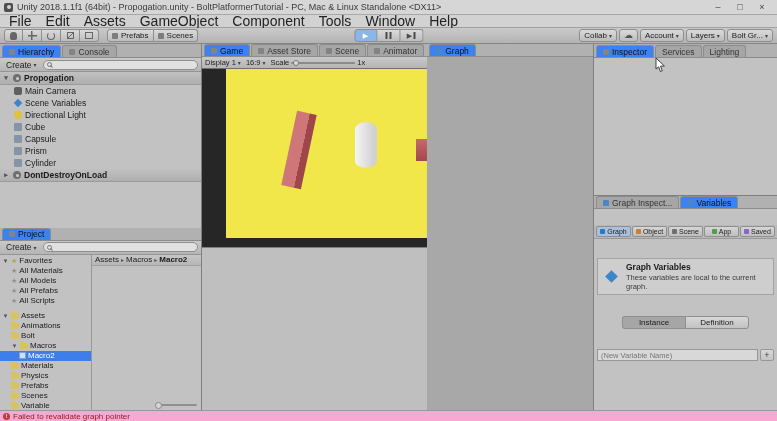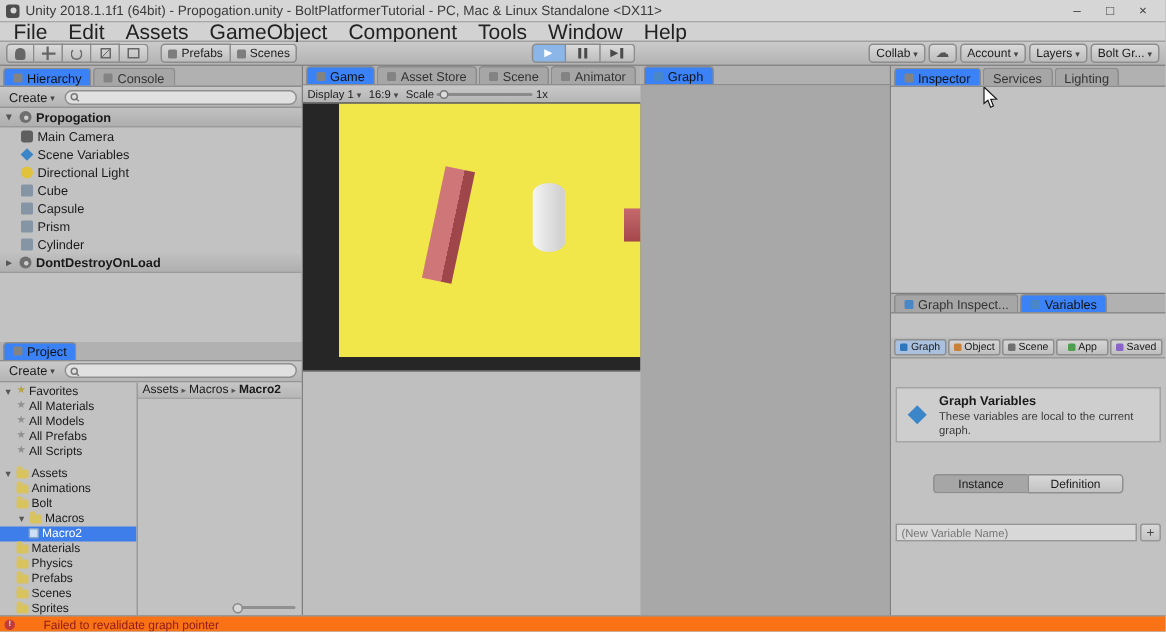--- a/index.html
+++ b/index.html
@@ -143,21 +143,21 @@
   .mode-tabs{display:flex;margin:2px 28px;height:13px;flex:none;}
   .mode-tab{flex:1;display:flex;align-items:center;justify-content:center;font-size:8px;border:1px solid #8f8f8f;background:linear-gradient(#d8d8d8,#c2c2c2);}
   .mode-tab:first-child{border-radius:3px 0 0 3px;border-right:none;}
   .mode-tab:last-child{border-radius:0 3px 3px 0;}
   .mode-tab.sel{background:#a6a6a6;}
   .newvar-row{display:flex;margin:2px 3px;height:12px;gap:2px;flex:none;}
   .newvar-input{flex:1;border:1px solid #979797;background:#d8d8d8;font-size:7.5px;color:#666;padding:0 3px;font-family:inherit;outline:none;min-width:0;}
   .newvar-add{width:14px;border:1px solid #979797;background:linear-gradient(#d8d8d8,#c4c4c4);display:flex;align-items:center;justify-content:center;font-size:9px;color:#444;border-radius:2px;}
 
   
-  .statusbar{height:11px;background:#f97316;border-top:1px solid #989898;display:flex;align-items:center;gap:19px;padding:0 3px;}
+  .statusbar{height:11px;background:#f9a8d4;border-top:1px solid #989898;display:flex;align-items:center;gap:3px;padding:0 3px;}
   .err-ic{width:7px;height:7px;background:#c23b3b;border-radius:50%;color:#fff;font-size:5px;display:flex;align-items:center;justify-content:center;font-weight:bold;flex:none;}
   .err-text{font-size:8px;white-space:nowrap;}
 </style>
 </head>
 <body>
 
 <div class="titlebar">
   <div class="unity-logo"></div>
   <div class="title-text">Unity 2018.1.1f1 (64bit) - Propogation.unity - BoltPlatformerTutorial - PC, Mac &amp; Linux Standalone &lt;DX11&gt;</div>
   <div class="win-controls">
@@ -382,21 +382,21 @@
         <div class="prow ind1">
             <span class="folder"></span>
             <span>Prefabs</span>
           </div>
         <div class="prow ind1">
             <span class="folder"></span>
             <span>Scenes</span>
           </div>
         <div class="prow ind1">
             <span class="folder"></span>
-            <span>Sprites</span>
+            <span>Variable</span>
           </div>
       </div>
       <div class="pcontent">
         <div class="breadcrumb">
           <span>Assets</span>
           <span class="bc-sep">▸</span>
           <span>Macros</span>
           <span class="bc-sep">▸</span>
           <span class="crumb-last">Macro2</span>
         </div>

